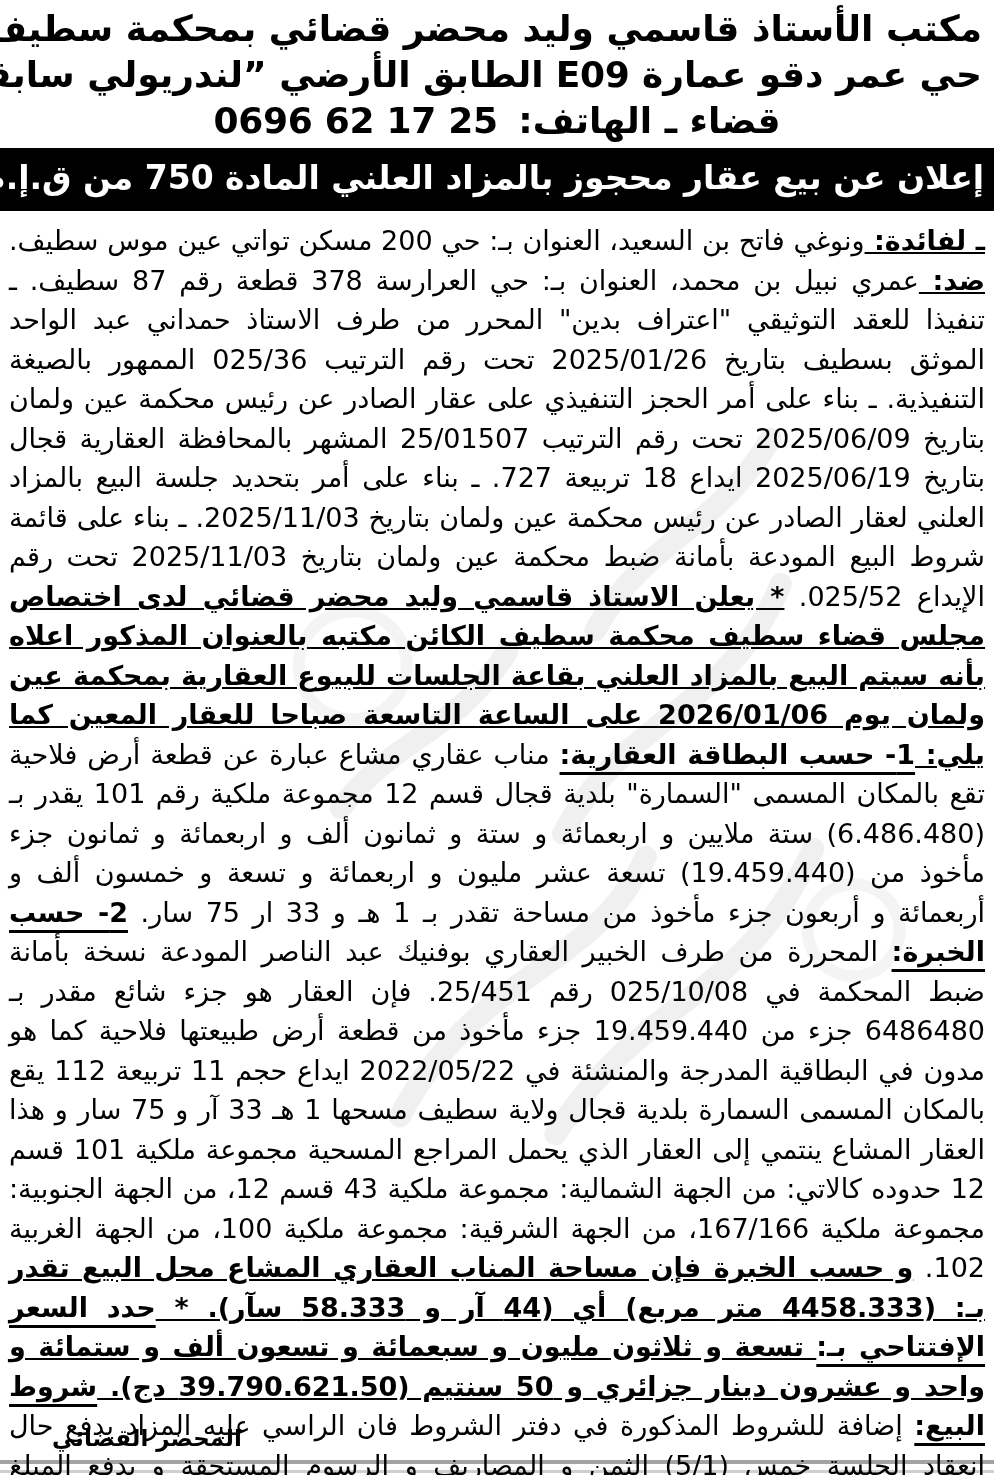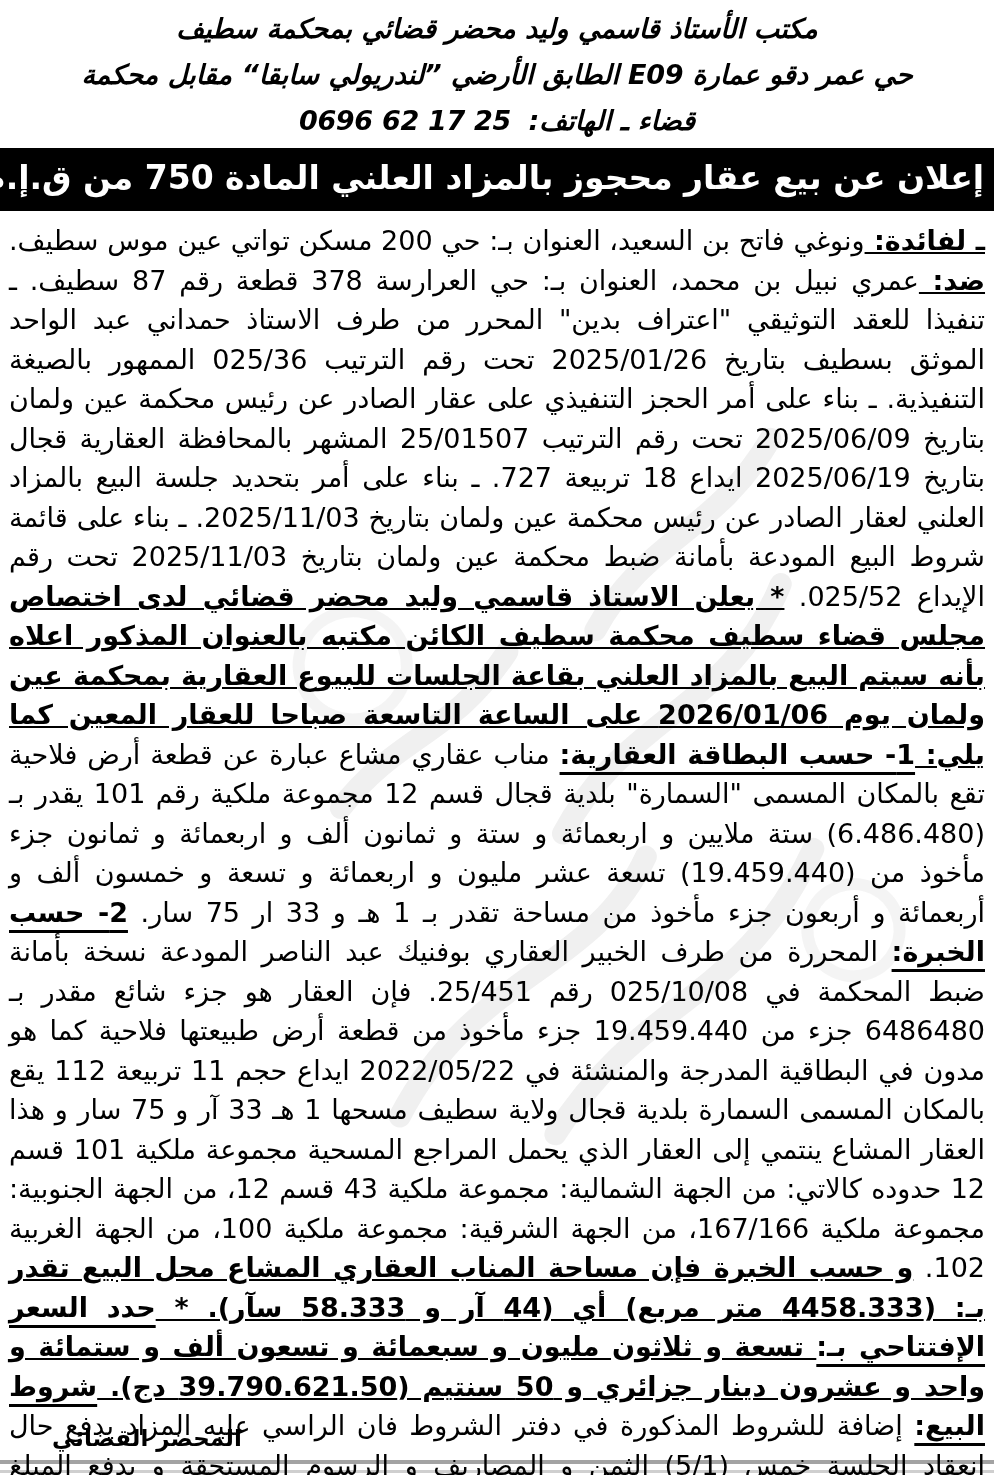--- a/index.html
+++ b/index.html
@@ -10,25 +10,24 @@
     overflow:hidden;
     direction:rtl;
     font-family:"DejaVu Sans",sans-serif;
   }
   .hdr{
     padding:6px 12px 0;
     text-align:center;
     font-weight:700;
   }
   .hdr-line{
-    font-size:27px;
+    font-size:36px;
     line-height:46px;
     letter-spacing:-0.3px;
     white-space:nowrap;
-    font-style:italic;
   }
   .phone{direction:ltr;unicode-bidi:isolate;display:inline-block;margin-right:8px;text-align:center;}
   .banner{
     margin-top:4px;
     background:#000000;
     color:#ffffff;
     font-weight:700;
     font-size:33px;
     line-height:42px;
     padding:9px 10px 12px;

